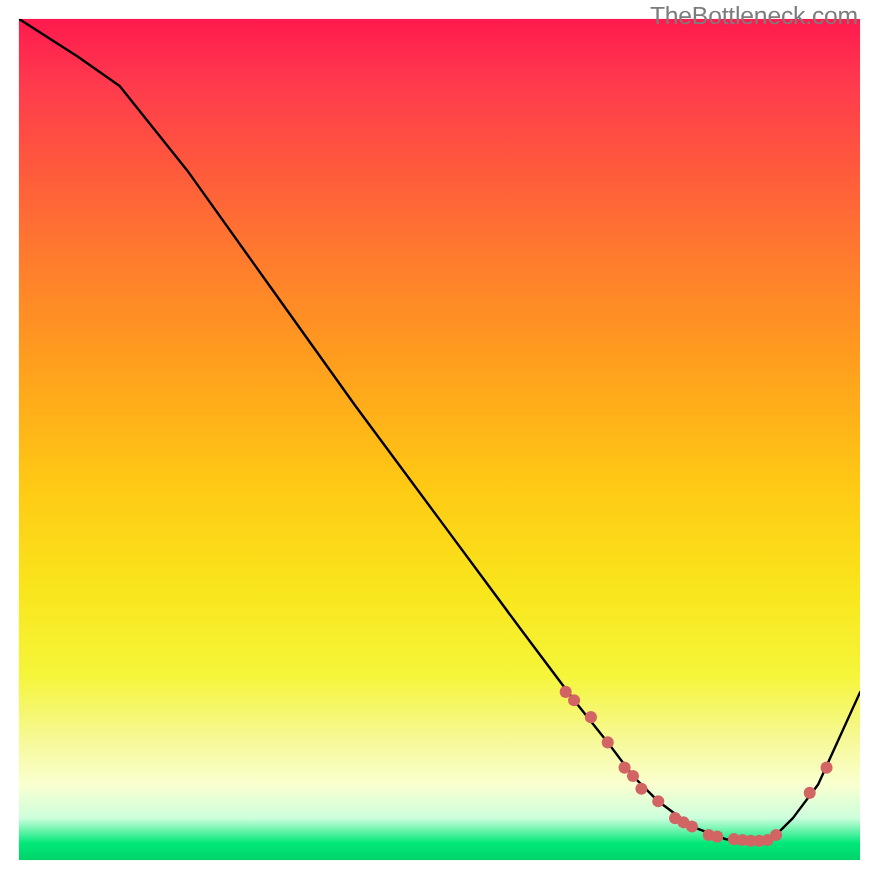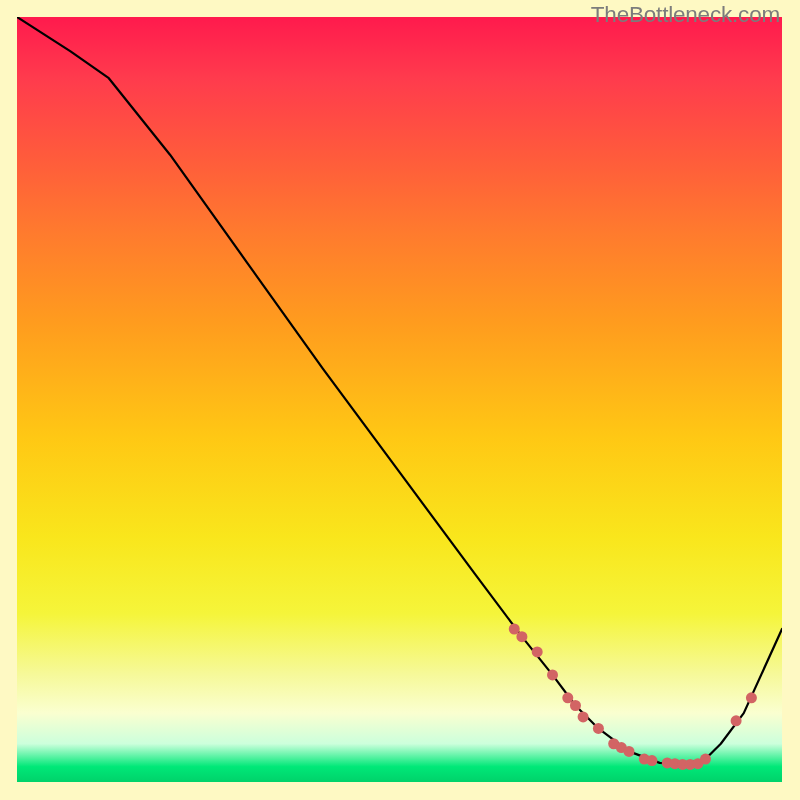--- a/index.html
+++ b/index.html
@@ -7,21 +7,21 @@
     padding: 0;
     width: 800px;
     height: 800px;
     background: black;
     overflow: hidden;
   }
   .chart-container {
     position: relative;
     width: 800px;
     height: 800px;
-    background: #fef9c3;
+    background: #ffffff;
   }
   .plot-area {
     position: absolute;
     left: 17px;
     top: 17px;
     width: 765px;
     height: 765px;
     overflow: hidden;
   }
   .gradient-bg {

